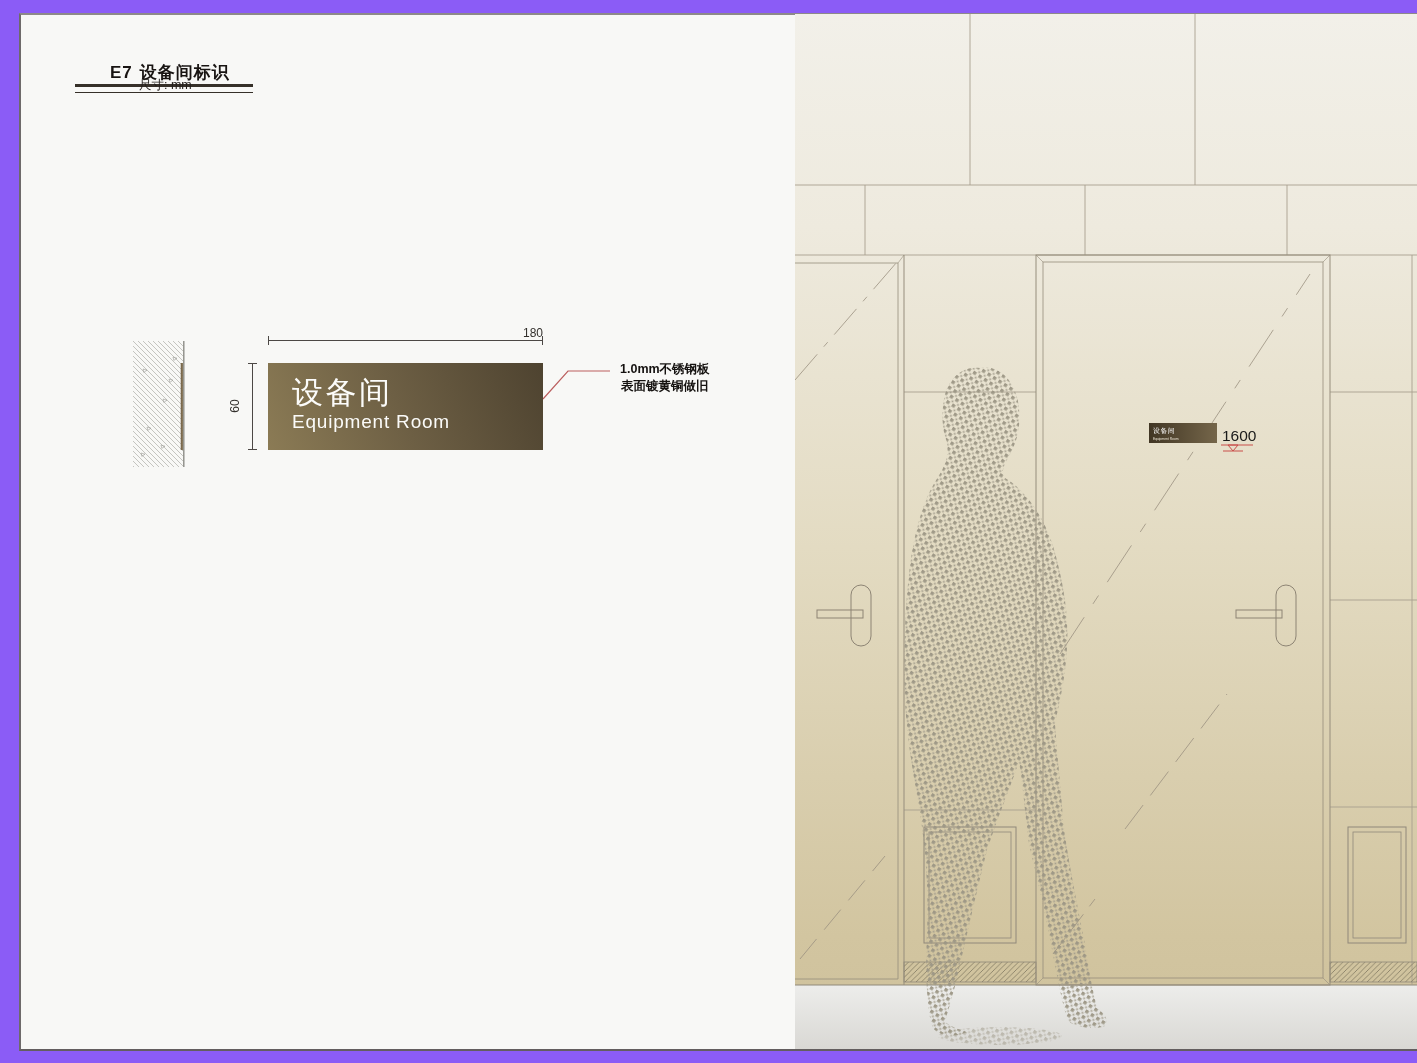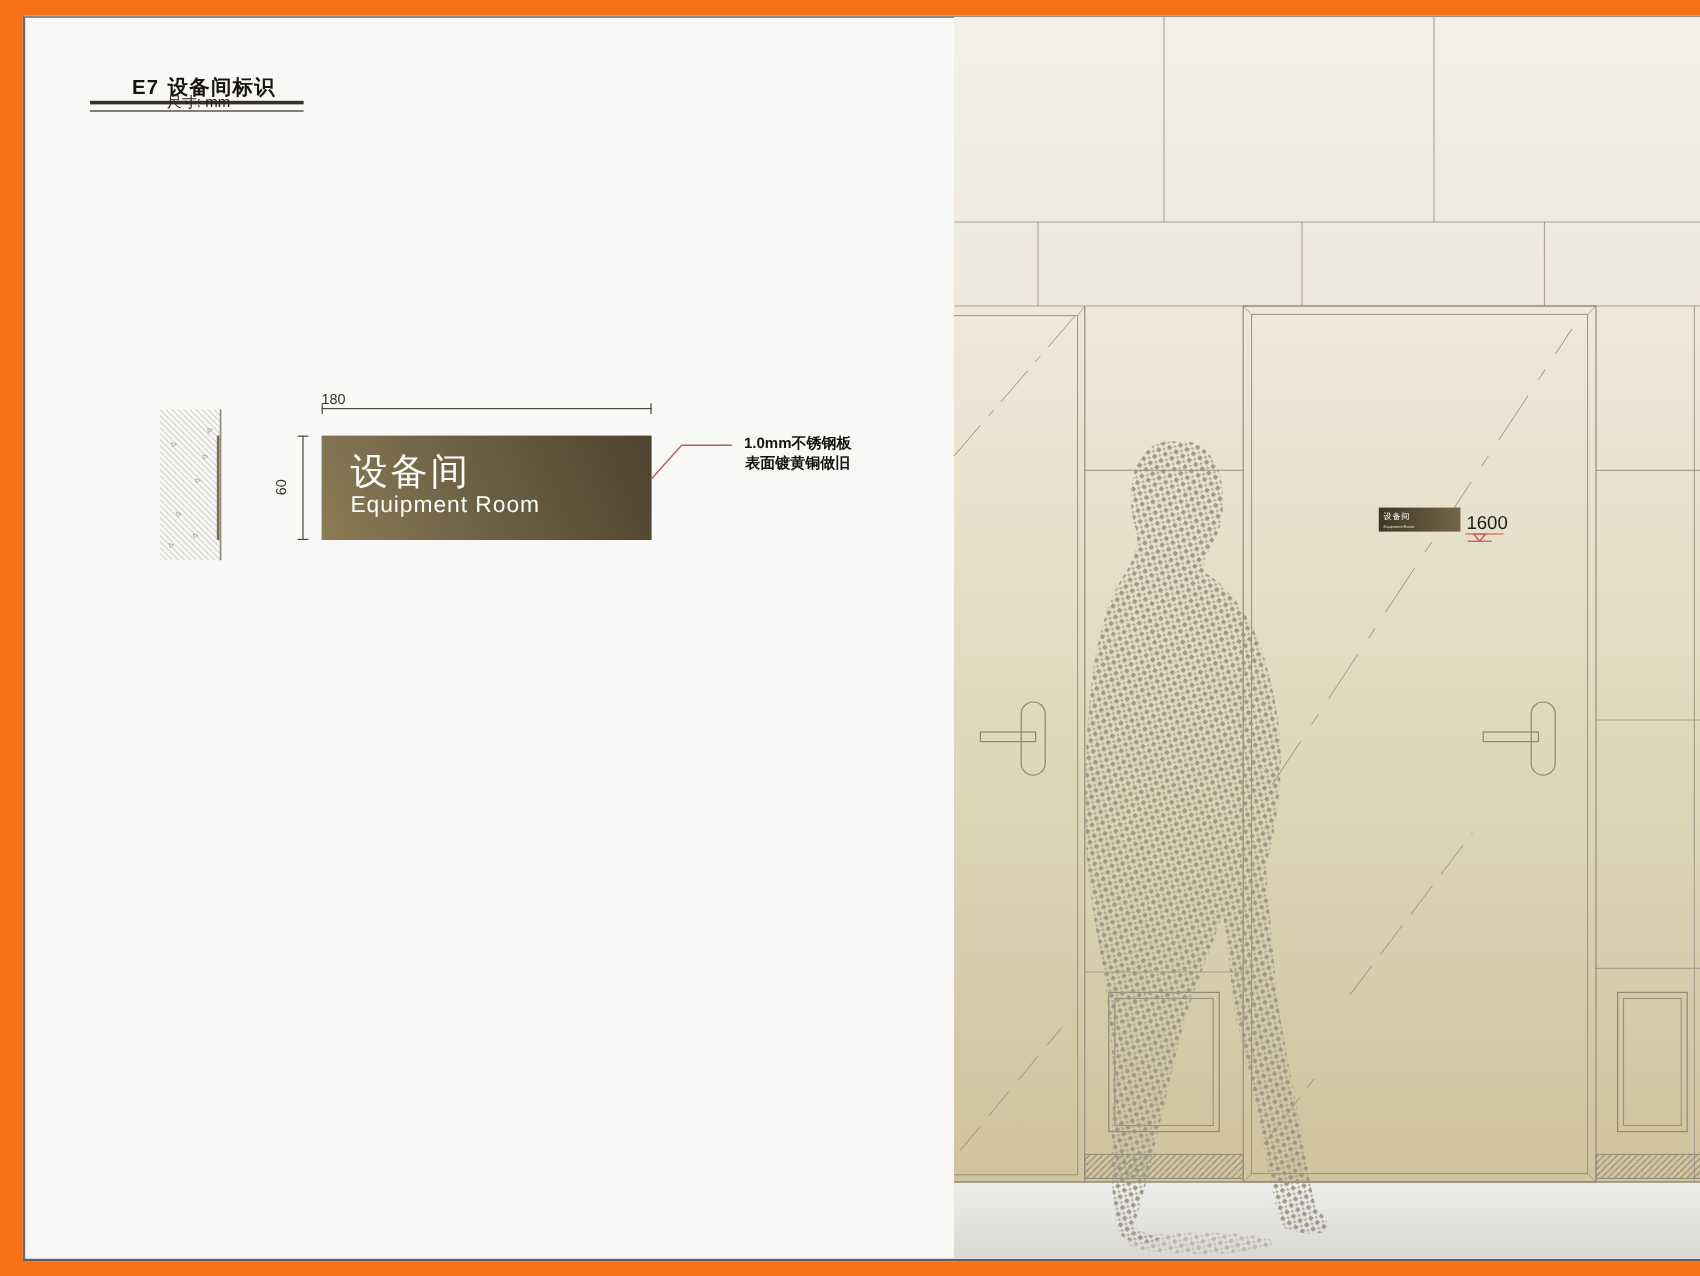--- a/index.html
+++ b/index.html
@@ -1,27 +1,27 @@
 <!DOCTYPE html>
 <html><head>
 <meta charset="utf-8">
 <style>
   html,body{margin:0;padding:0;background:#ffffff;}
   body{font-family:"Liberation Sans","DejaVu Sans",sans-serif;}
-  .canvas{position:relative;width:1417px;height:1063px;background:#f97316;overflow:hidden;}
+  .canvas{position:relative;width:1417px;height:1063px;background:#8b5cf6;overflow:hidden;}
   .page{position:absolute;left:19px;top:13px;width:1398px;height:1038px;box-sizing:border-box;
         background:#f8f8f6;border-top:2px solid #8d8989;border-left:2px solid #6e6a6a;border-bottom:2px solid #635e5f;}
   
   .title{position:absolute;left:110px;top:61px;font-size:17px;font-weight:bold;color:#181412;letter-spacing:1px;white-space:nowrap;}
   .title .code{margin-right:7px;}
   .title-rule{position:absolute;left:75px;top:84px;width:178px;height:5px;
               border-top:3px solid #363029;border-bottom:1px solid #363029;}
   .units{position:absolute;left:139px;top:77px;font-size:12.5px;color:#211d1a;}
   
-  .dimw-label{position:absolute;left:268px;top:326px;width:275px;text-align:left;font-size:12px;color:#33302c;}
+  .dimw-label{position:absolute;left:268px;top:326px;width:275px;text-align:right;font-size:12px;color:#33302c;}
   .dimw-line{position:absolute;left:268px;top:340px;width:275px;height:1px;background:#4c4845;}
   .dimw-line::before,.dimw-line::after{content:"";position:absolute;top:-4px;width:1px;height:9px;background:#4c4845;}
   .dimw-line::before{left:0;}.dimw-line::after{right:0;}
   .dimh-line{position:absolute;left:252px;top:363px;width:1px;height:87px;background:#4c4845;}
   .dimh-line::before,.dimh-line::after{content:"";position:absolute;left:-4px;width:9px;height:1px;background:#4c4845;}
   .dimh-line::before{top:0;}.dimh-line::after{bottom:0;}
   .dimh-label{position:absolute;left:228px;top:399px;font-size:12px;color:#33302c;transform:rotate(-90deg);}
   
   .sign-plate{position:absolute;left:268px;top:363px;width:275px;height:87px;
               background:linear-gradient(68deg,#8b7b55 0%,#6d5f44 48%,#4e4330 100%);

